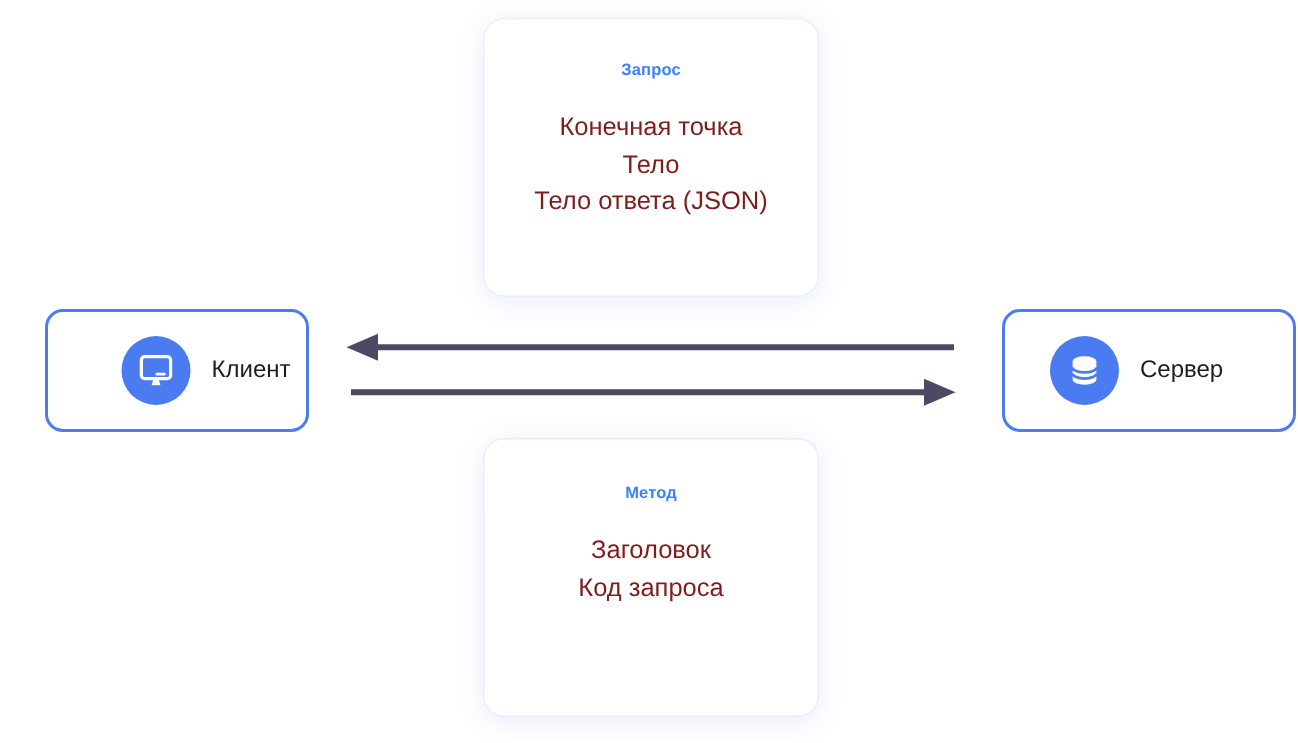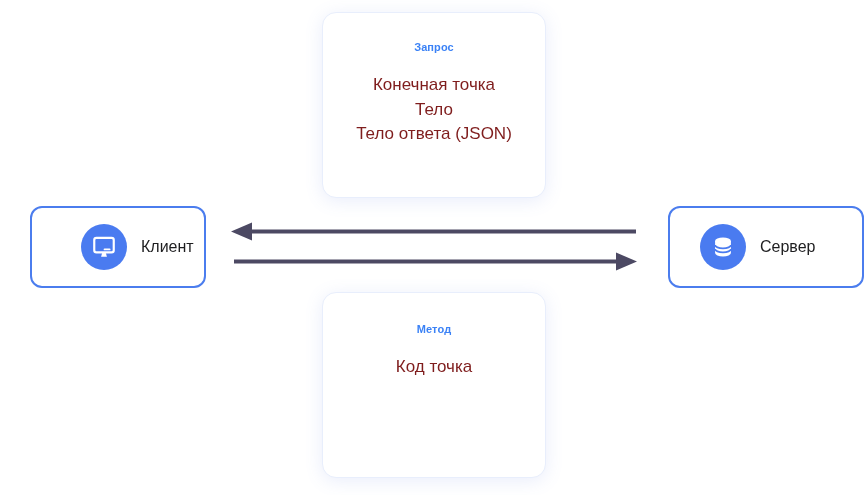--- a/index.html
+++ b/index.html
@@ -91,21 +91,22 @@
     <div class="card-items">
       <div class="card-item">Конечная точка</div>
       <div class="card-item">Тело</div>
       <div class="card-item">Тело ответа (JSON)</div>
     </div>
   </div>
 
   <div class="card card-response">
     <div class="card-title">Метод</div>
     <div class="card-items">
-      <div class="card-item">Код точка</div>
+      <div class="card-item">Заголовок</div>
+      <div class="card-item">Код запроса</div>
     </div>
   </div>
 
   <div class="node node-client">
     <span class="node-circle">
       <svg width="26" height="26" viewBox="0 0 24 24" aria-hidden="true">
         <rect x="3" y="3.5" width="18" height="13.5" rx="2" fill="none" stroke="#ffffff" stroke-width="2"></rect>
         <line x1="12.5" y1="14.2" x2="17.2" y2="14.2" stroke="#ffffff" stroke-width="1.7" stroke-linecap="round"></line>
         <path d="M9.3 21 L14.7 21 L13.7 17.6 L10.3 17.6 Z" fill="#ffffff"></path>
       </svg>

